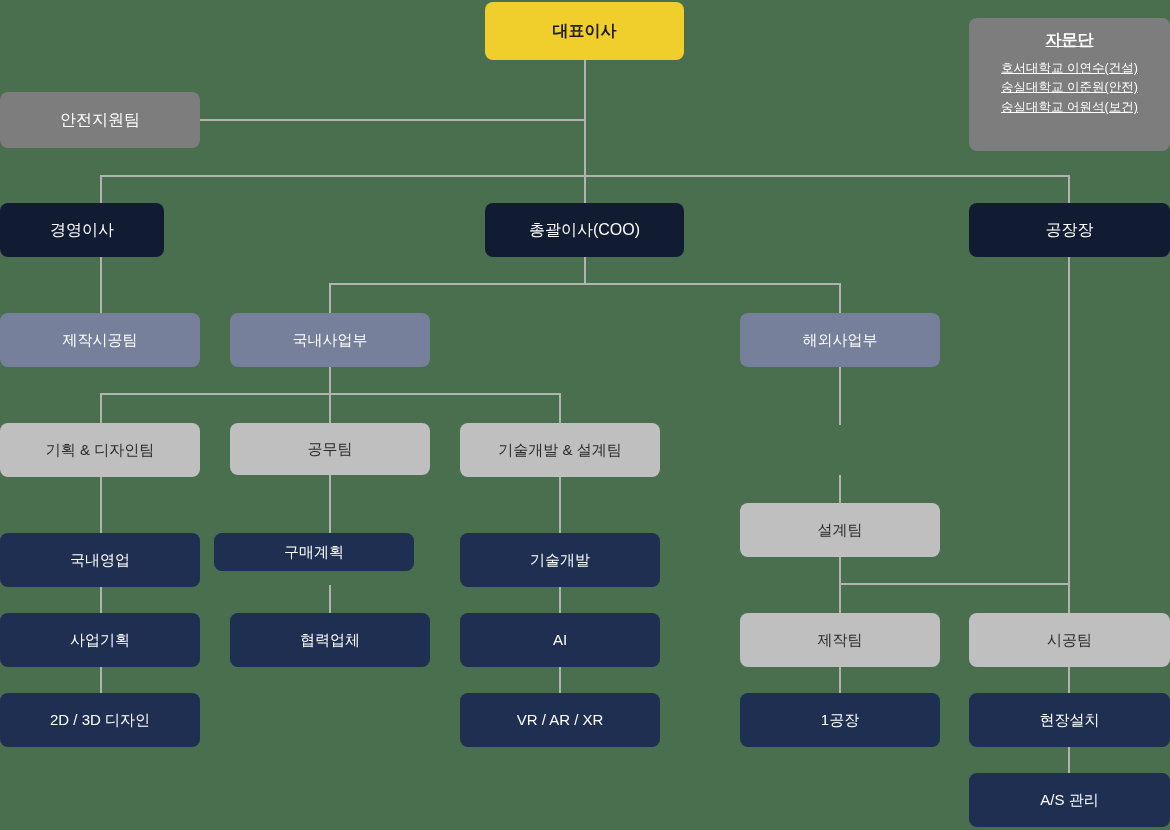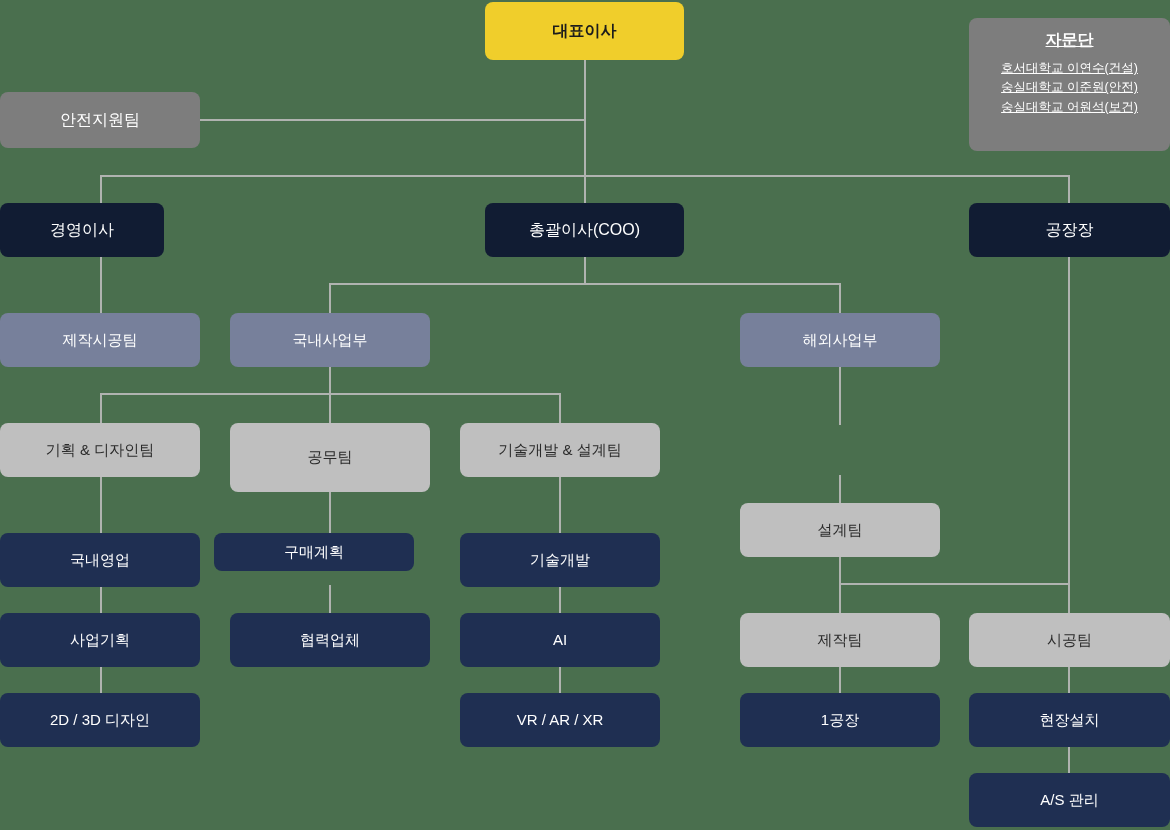--- a/index.html
+++ b/index.html
@@ -139,21 +139,21 @@
   <div class="node lvl-slate" style="left:230px;top:313px;width:200px;height:54px;">
     <span class="label">국내사업부</span>
   </div>
   <div class="node lvl-slate" style="left:740px;top:313px;width:200px;height:54px;">
     <span class="label">해외사업부</span>
   </div>
 
   <div class="node lvl-lightgray" style="left:0px;top:423px;width:200px;height:54px;">
     <span class="label">기획 &amp; 디자인팀</span>
   </div>
-  <div class="node lvl-lightgray" style="left:230px;top:423px;width:200px;height:69px;align-items:center;">
+  <div class="node lvl-lightgray" style="left:230px;top:423px;width:200px;height:52px;align-items:center;">
     <span class="label">공무팀</span>
   </div>
   <div class="node lvl-lightgray" style="left:460px;top:423px;width:200px;height:54px;">
     <span class="label">기술개발 &amp; 설계팀</span>
   </div>
   <div class="node lvl-lightgray" style="left:740px;top:503px;width:200px;height:54px;">
     <span class="label">설계팀</span>
   </div>
 
   <div class="node lvl-deepnavy" style="left:0px;top:533px;width:200px;height:54px;">

